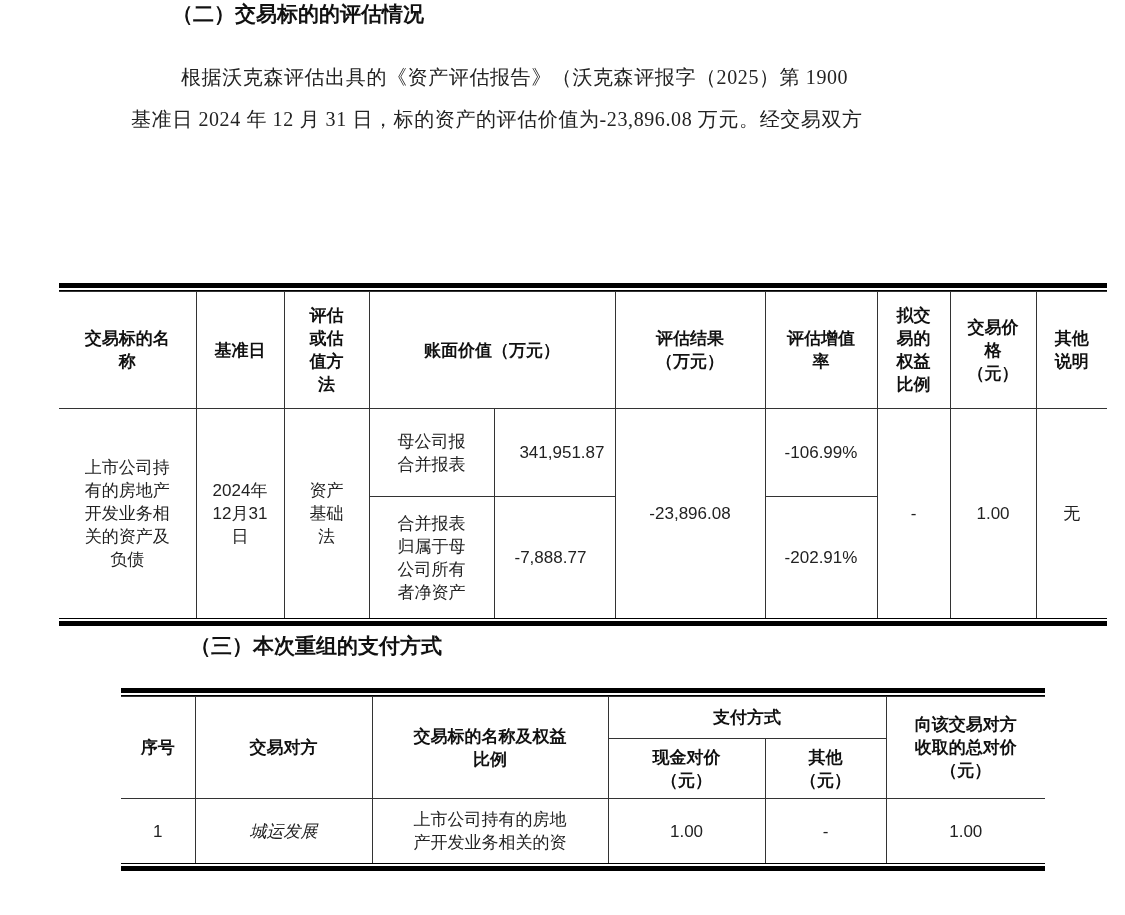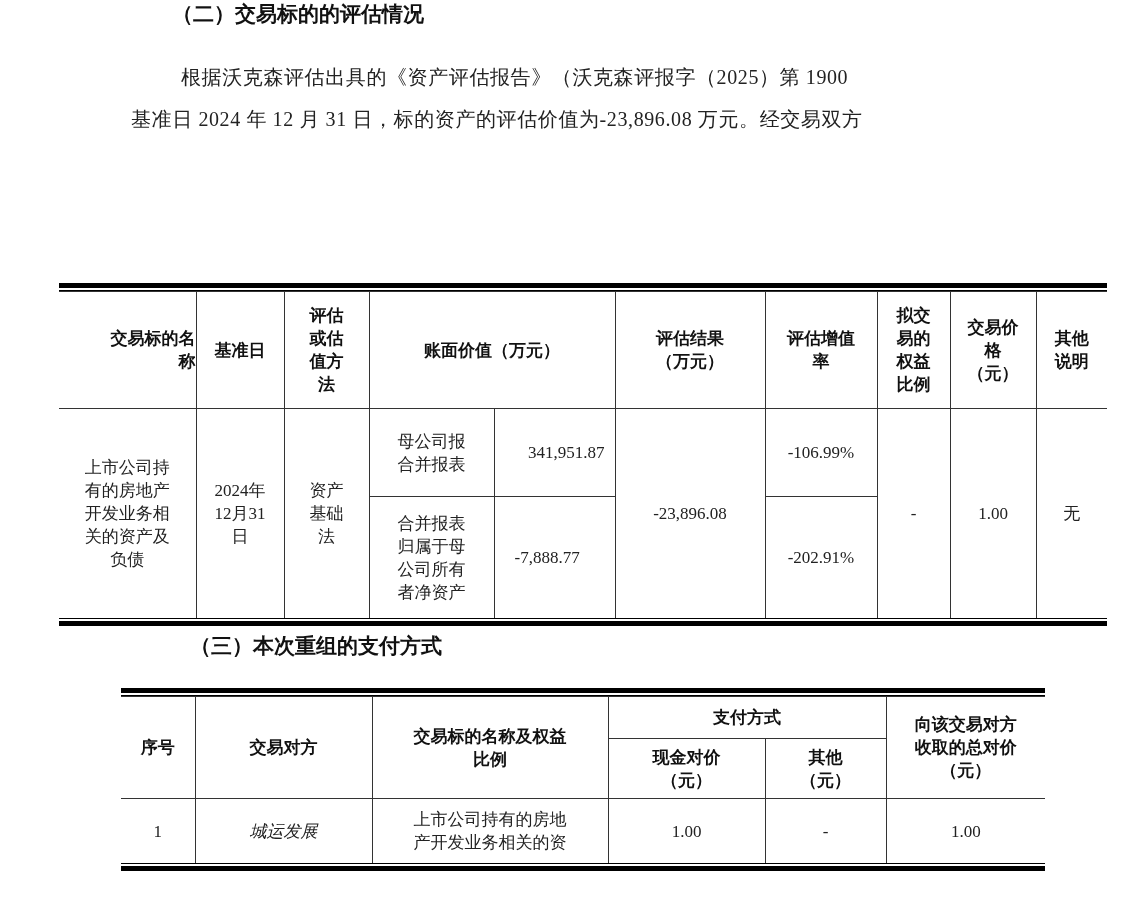--- a/index.html
+++ b/index.html
@@ -22,21 +22,21 @@
   }
   table.doc td, table.doc th {
     border: 1px solid #333; padding: 0; text-align: center; vertical-align: middle;
     font-size: 17px; line-height: 23px; color: #222;
   }
   table.doc th {
     font-family: "Liberation Sans", "DejaVu Sans", sans-serif; font-weight: bold; color: #111;
   }
   .dbl-top { position: absolute; background: #000; }
   .dbl-thin { position: absolute; background: #000; }
-  .num { font-family: Liberation Serif, serif; }
+  .num { font-family: Liberation Sans, sans-serif; }
 </style>
 </head>
 <body>
 
 <div class="heading" style="left:172px; top:0;">（二）交易标的的评估情况</div>
 
 <div class="para" style="top:56px; left:131px;">
   <span class="line" style="padding-left:50px;">根据沃克森评估出具的《资产评估报告》（沃克森评报字（2025）第 1900</span>
   <span class="line">基准日 2024 年 12 月 31 日，标的资产的评估价值为-23,896.08 万元。经交易双方</span>
 </div>
@@ -52,21 +52,21 @@
     <col style="width:125px">
       <col style="width:121px">
       <col style="width:150px">
     <col style="width:112px">
       <col style="width:73px">
       <col style="width:86px">
       <col style="width:71px">
   </colgroup>
   <tbody>
       <tr style="height:117px;">
-    <th style="border-left:none;text-align:right;">
+    <th style="border-left:none;">
       <div>交易标的名</div>
       <div>称</div>
     </th>
     <th>基准日</th>
     <th>
       <div>评估</div>
       <div>或估</div>
       <div>值方</div>
       <div>法</div>
     </th>

